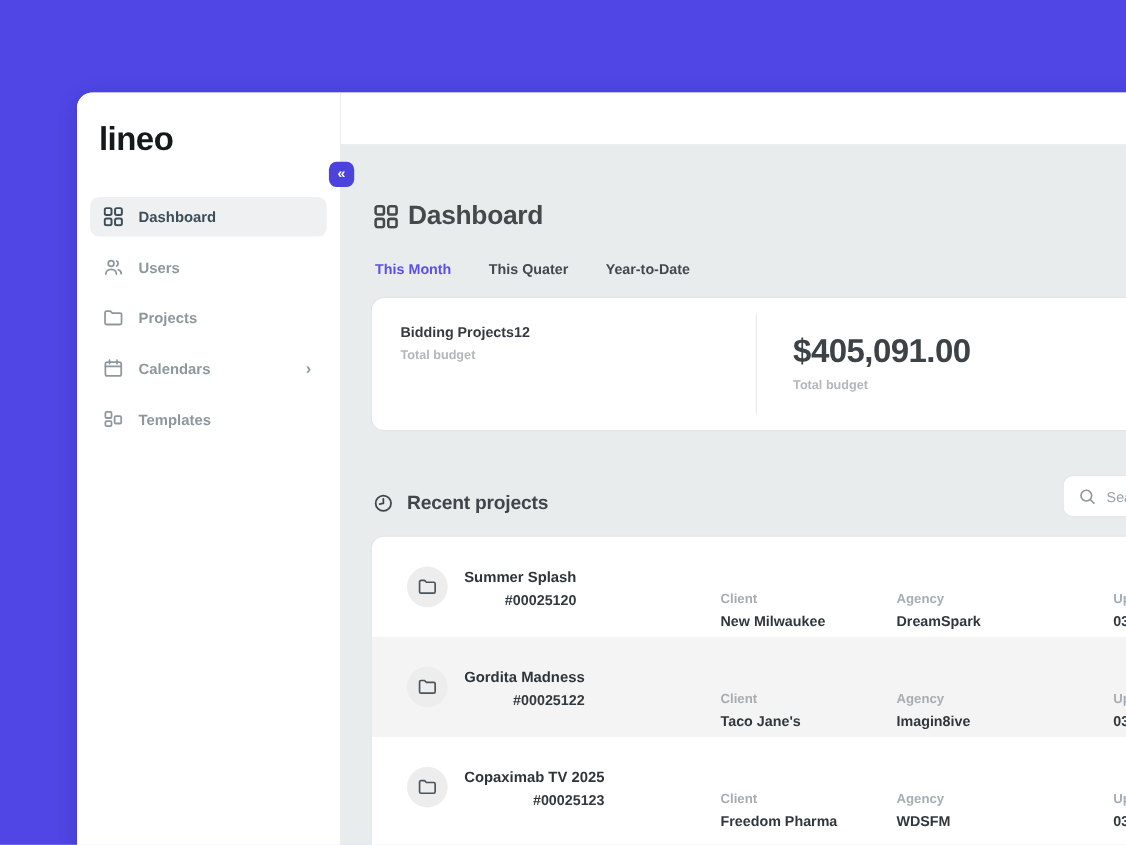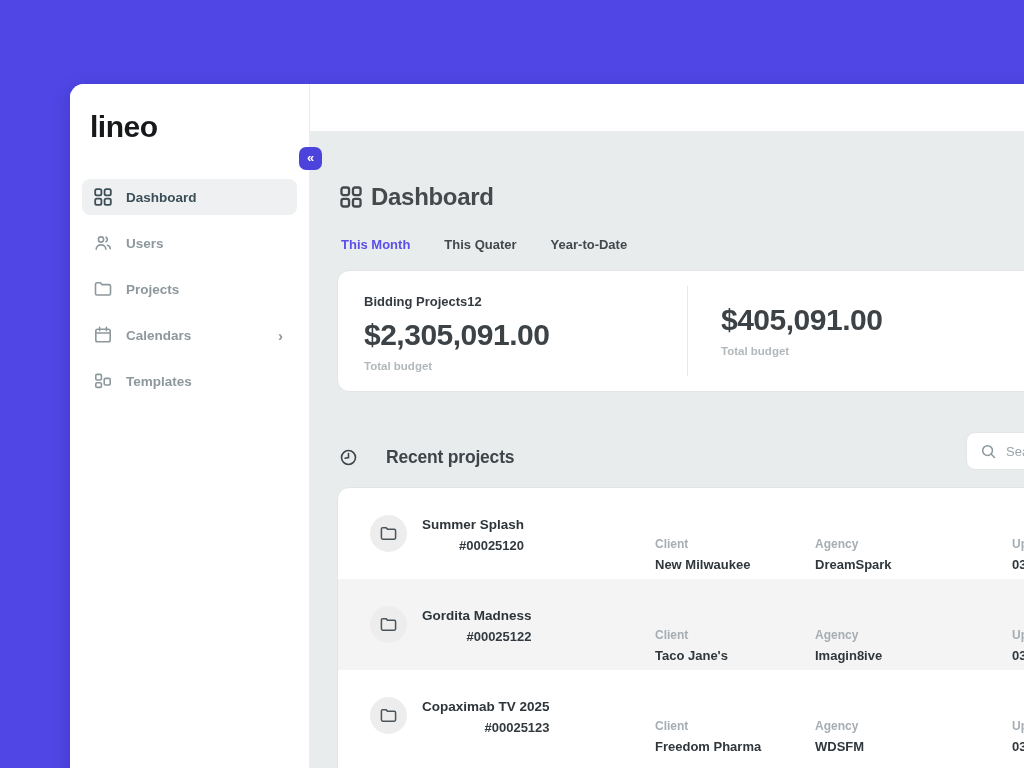--- a/index.html
+++ b/index.html
@@ -72,21 +72,21 @@
   .stat.right { flex:1; padding-left:33px; }
   .stat-head { display:flex; justify-content:flex-start; align-items:baseline; }
   .stat-title { font-size:13px; font-weight:700; color:#343a3f; }
   .stat-count { font-size:13px; font-weight:700; color:#343a3f; }
   .stat-amount { margin-top:9px; font-size:30px; font-weight:700; color:#3d4247; letter-spacing:-0.5px; }
   .stat-caption { margin-top:8px; font-size:11.5px; color:#b2b8bb;font-weight:bold; }
   .stat-divider { width:1px; background:#e7e9ea; margin:15px 0; }
 
   .recent-row {
     position:absolute; left:30px; top:316px;
-    display:flex; align-items:center; gap:29px;
+    display:flex; align-items:center; gap:13px;
   }
   .recent-row h2 { font-size:17.5px; font-weight:700; color:#3f4549; letter-spacing:-0.2px; }
 
   .search-box {
     position:absolute; left:656px; top:301px;
     width:240px; height:38px;
     background:#fff; border:1px solid #e3e5e7; border-radius:9px;
     display:flex; align-items:center; gap:10px; padding:0 12px 0 14px;
   }
   .search-box input {
@@ -212,21 +212,20 @@
         <span class="tab">This Quater</span>
         <span class="tab">Year-to-Date</span>
       </div>
 
       <div class="stats-card">
         <div class="stat">
           <div class="stat-head">
             <span class="stat-title">Bidding Projects</span>
             <span class="stat-count">12</span>
           </div>
-          <div class="stat-amount">$2,305,091.00</div>
           <div class="stat-caption">Total budget</div>
         </div>
         <div class="stat-divider"></div>
         <div class="stat right">
           <div class="stat-amount">$405,091.00</div>
           <div class="stat-caption">Total budget</div>
         </div>
       </div>
 
       <div class="recent-row">

